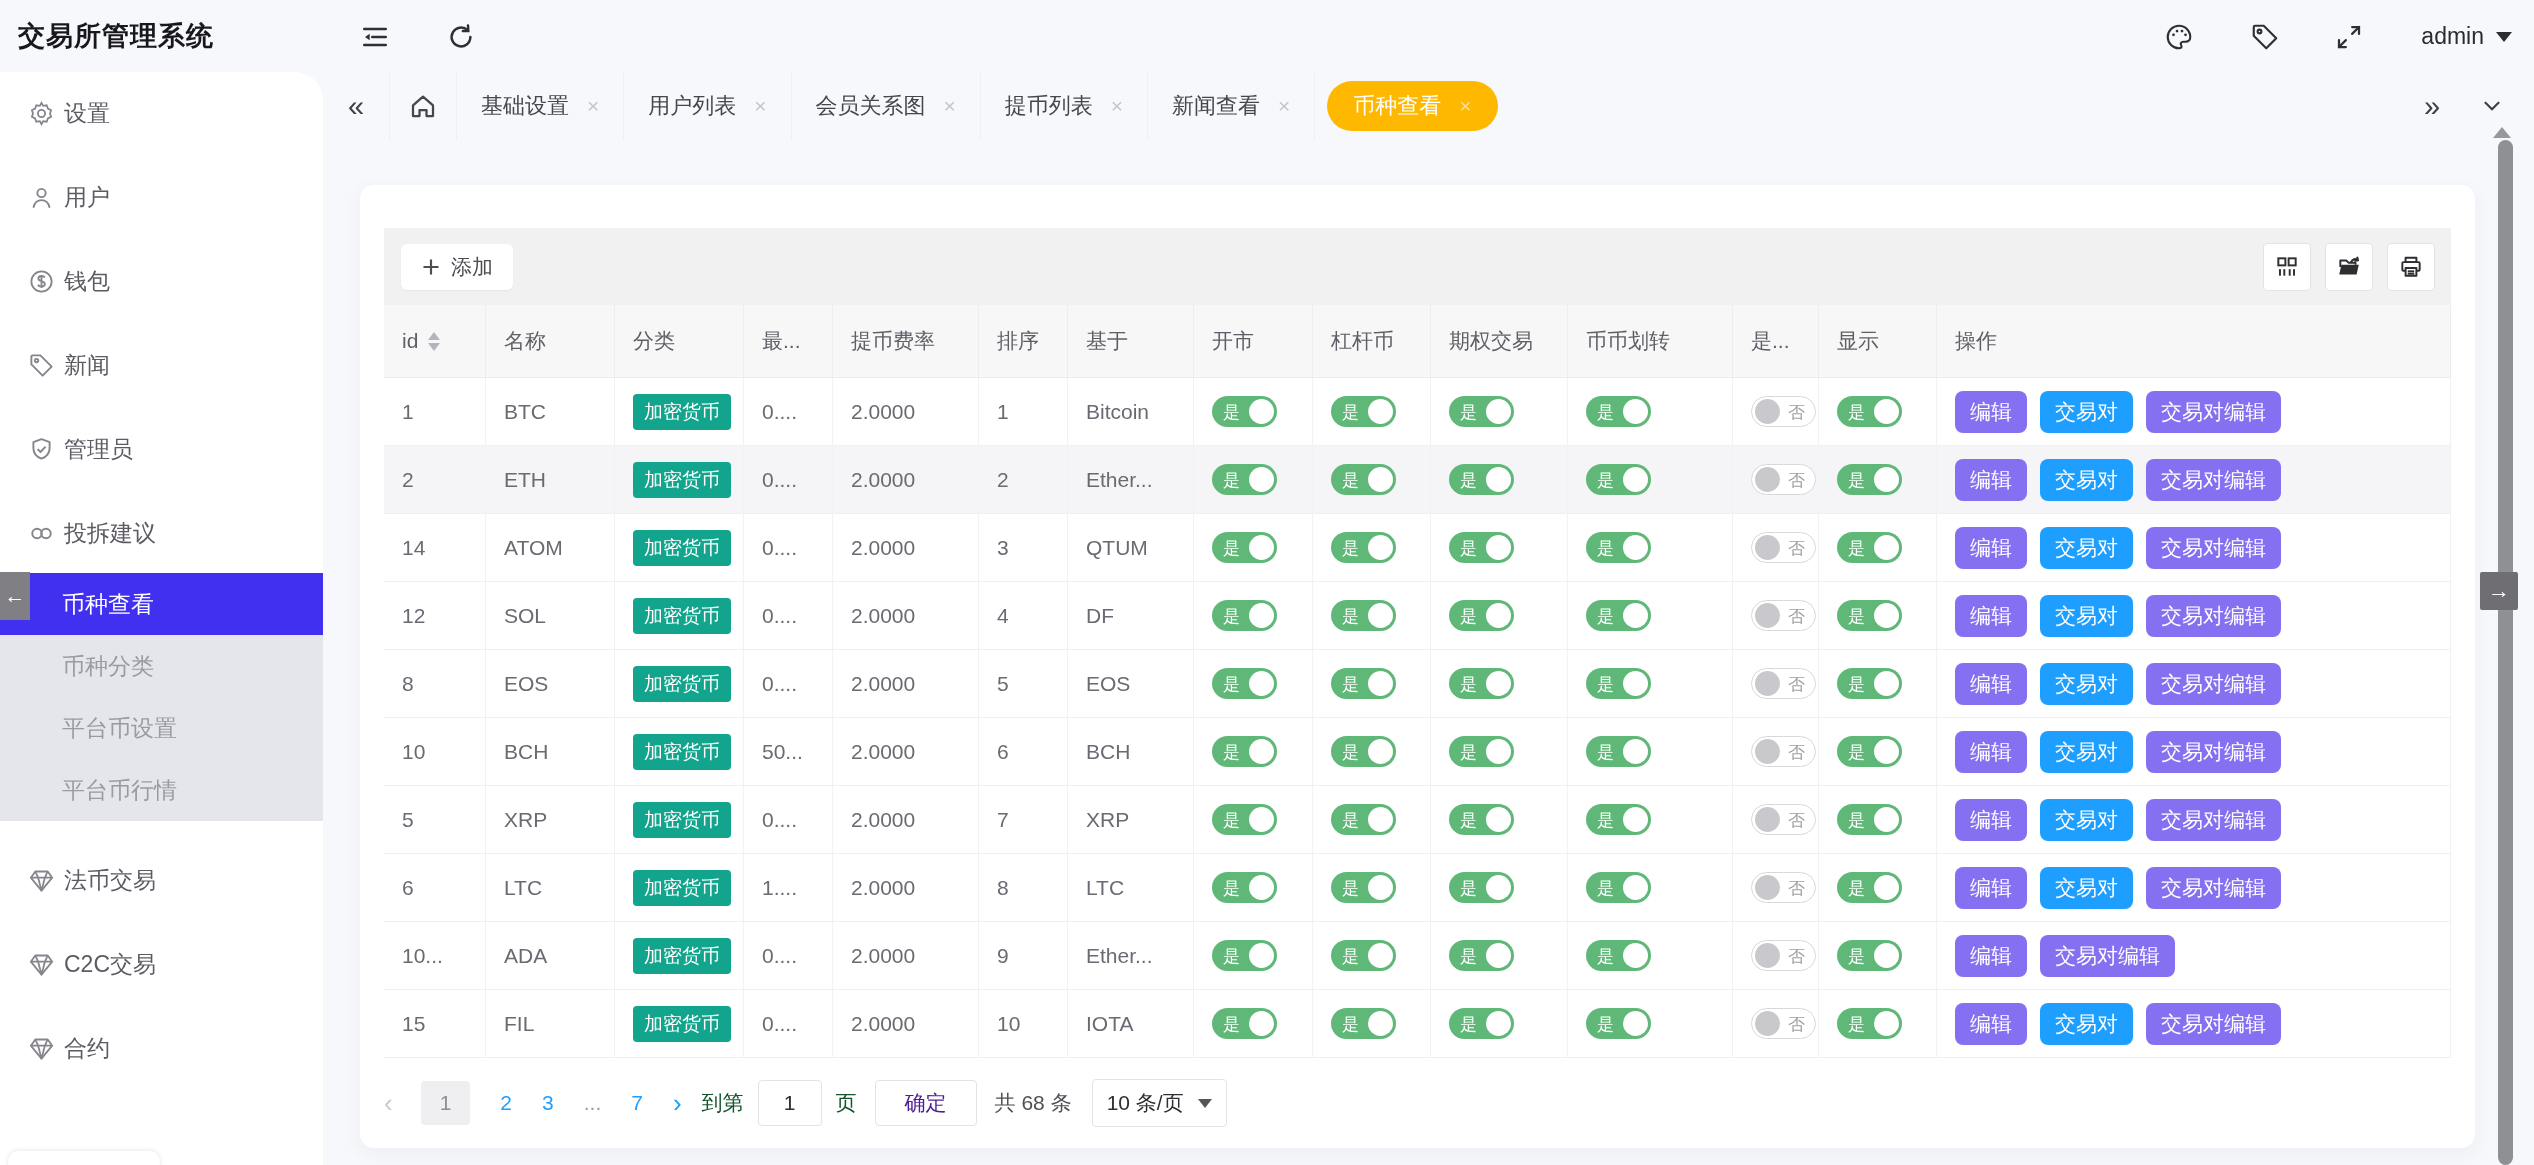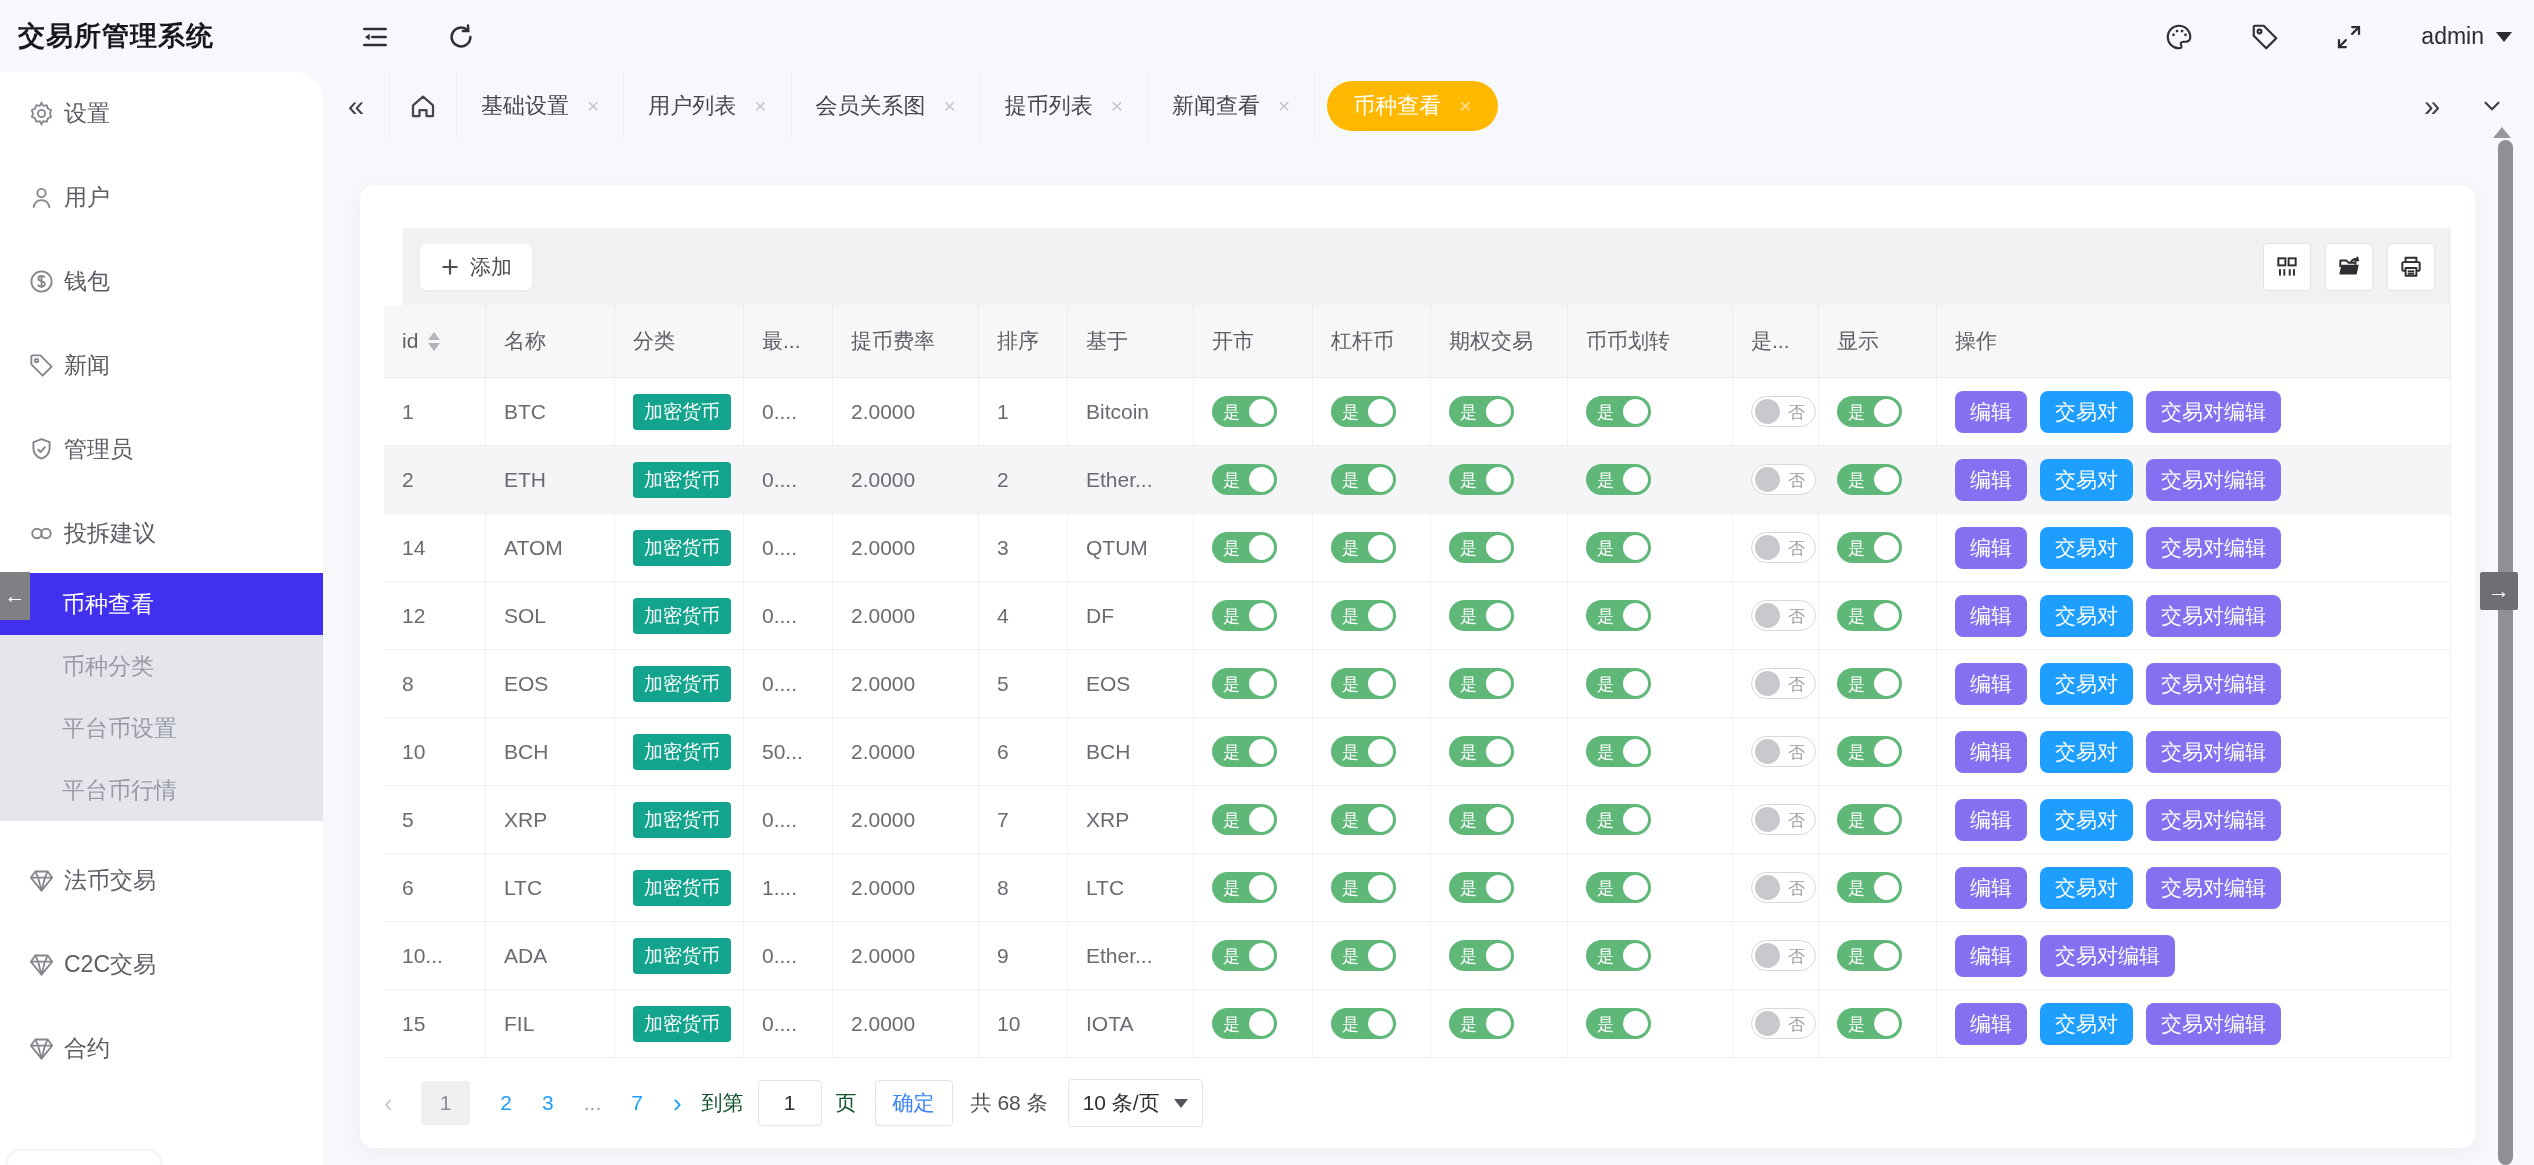--- a/index.html
+++ b/index.html
@@ -42,21 +42,21 @@
   #tab-home{border-right:1px solid #eef0f5;color:#45454b;}
   .tab{display:flex;align-items:center;height:68px;padding:0 24px;font-size:22px;color:#46464e;border-right:1px solid #eef0f5;cursor:pointer;white-space:nowrap;}
   .tab .x{margin-left:18px;color:#c3c5cd;font-size:21px;}
   .tab.active{background:#ffb800;border:none;border-radius:25px;height:50px;color:#fff;margin:0 12px;padding:0 26px;}
   .tab.active .x{color:#ffdf9e;}
   .tab-right{margin-left:auto;display:flex;align-items:center;padding-right:12px;}
   .tab-right .tab-nav{border-right:none;width:60px;}
 
   
   .card{position:absolute;left:360px;top:185px;width:2115px;height:963px;background:#fff;border-radius:14px;box-shadow:0 6px 20px rgba(40,60,110,.05);}
-  .toolbar{position:absolute;left:24px;right:24px;top:43px;height:77px;background:#f1f1f2;display:flex;align-items:center;margin-left:19px;}
+  .toolbar{position:absolute;left:24px;right:24px;top:43px;height:77px;background:#f1f1f2;display:flex;align-items:center;}
   .add-btn{margin-left:17px;height:46px;background:#fff;border-radius:6px;display:flex;align-items:center;padding:0 20px;font-size:21px;color:#4d4d52;gap:10px;cursor:pointer;box-shadow:0 1px 2px rgba(0,0,0,.05);}
   .add-btn .ic{width:20px;height:20px;color:#4d4d52;}
   .tool-icons{margin-left:auto;margin-right:16px;display:flex;gap:14px;}
   .tool-btn{width:46px;height:46px;background:#fff;border:1px solid #e3e3e5;border-radius:4px;display:flex;align-items:center;justify-content:center;color:#2e2e32;cursor:pointer;}
   .tool-btn .ic{width:26px;height:26px;}
 
   
   .tablewrap{position:absolute;left:24px;top:120px;width:2067px;}
   .thead{display:flex;height:73px;background:#f7f7f8;border-bottom:1px solid #ebebee;box-sizing:border-box;}
   .th{display:flex;align-items:center;gap:10px;padding-left:18px;font-size:21px;color:#5e5e66;border-right:1px solid #ededf0;box-sizing:border-box;overflow:hidden;white-space:nowrap;flex:0 0 auto;}
@@ -82,21 +82,21 @@
   .pagebar{position:absolute;left:24px;top:873px;height:90px;display:flex;align-items:center;font-size:21px;color:#8a8a90;}
   .pg-arrow{font-size:26px;cursor:pointer;margin-right:28px;}
   .pg-prev{color:#c9c9cd;}
   .pg-next{color:#1e9fff;margin-right:20px;}
   .pg-num{margin-right:30px;cursor:pointer;}
   .pg-num.current{background:#efeff1;color:#8e8e94;padding:10px 19px;border-radius:4px;cursor:default;}
   .pg-num.link{color:#1e9fff;}
   .pg-num.dots{color:#9a9aa0;cursor:default;}
   .pg-text{color:#14532d;}
   .pg-input{width:58px;height:42px;border:1px solid #e3e3e6;border-radius:4px;text-align:center;font-size:21px;color:#2f2f33;margin:0 14px;background:#fff;font-family:inherit;}
-  .pg-ok{height:46px;padding:0 17px;border:1px solid #e3e3e6;border-radius:4px;background:#fff;font-size:21px;color:#3b82f6;margin:0 18px;cursor:pointer;font-family:inherit;}
+  .pg-ok{height:46px;padding:0 29px;border:1px solid #e3e3e6;border-radius:4px;background:#fff;font-size:21px;color:#4c1d95;margin:0 18px;cursor:pointer;font-family:inherit;}
   .pg-total{color:#4f4f55;margin-right:20px;}
   .pg-select{height:46px;border:1px solid #e3e3e6;border-radius:4px;background:#fff;display:flex;align-items:center;padding:0 14px;color:#2f2f33;gap:14px;cursor:pointer;}
   .pg-select .sel-caret{width:0;height:0;border:7px solid transparent;border-top:9px solid #55555b;margin-top:8px;}
 
   
   .scroll-up{position:absolute;right:23px;top:118px;width:0;height:0;border:9px solid transparent;border-bottom:11px solid #98989c;}
   .vscroll{position:absolute;right:21px;top:140px;width:15px;bottom:0;background:#8f9094;border-radius:8px;cursor:pointer;}
   .handle-right{position:absolute;right:16px;top:572px;width:38px;height:38px;background:#6e6e73;color:#fff;display:flex;align-items:center;justify-content:center;font-size:22px;cursor:pointer;border-radius:2px;}
   .handle-left{position:absolute;left:0;top:572px;width:30px;height:48px;background:#7f7f84;color:#fff;display:flex;align-items:center;justify-content:center;font-size:21px;cursor:pointer;}
 </style>

